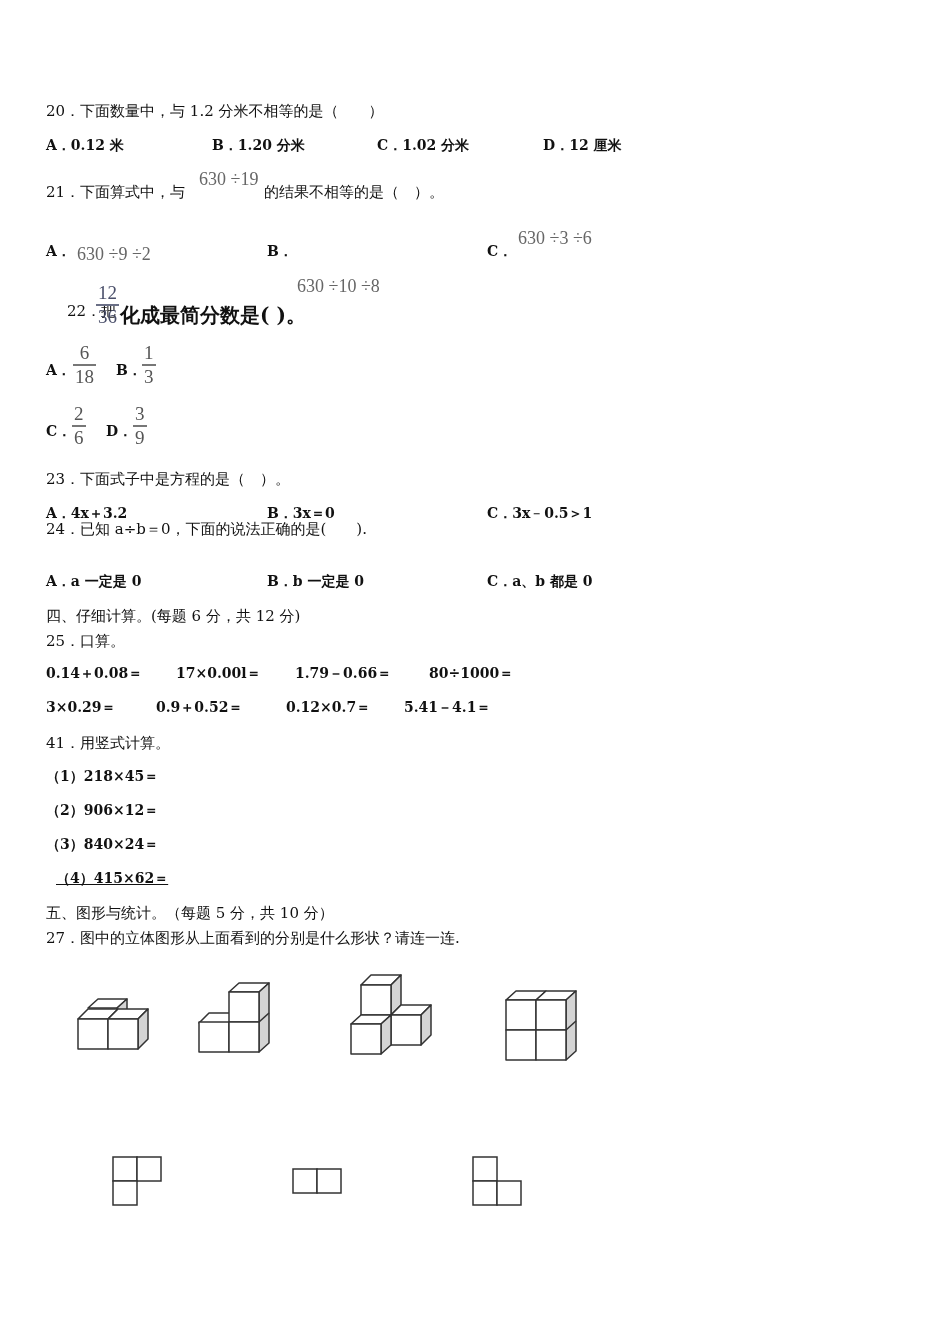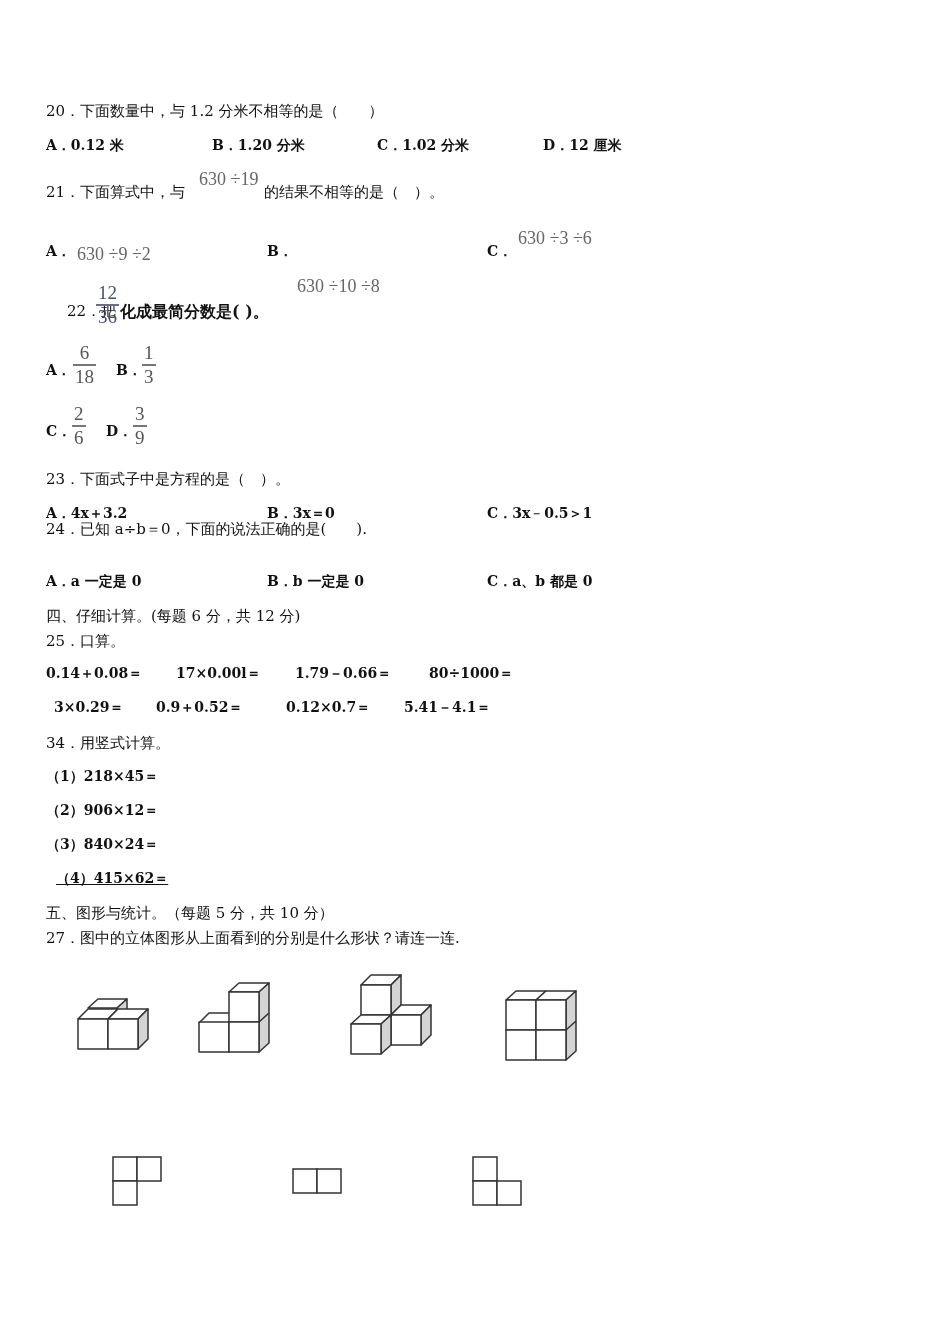--- a/index.html
+++ b/index.html
@@ -38,21 +38,21 @@
 <div class="abs formula" style="left:518px; top:228px;">630 ÷3 ÷6</div>
 
 <div class="abs q" style="left:46px; top:302px;margin-left:21px;">22．把</div>
 <div class="abs" style="left:96px; top:283px;">
   <span class="frac q22">
     <span class="num">12</span>
     <span class="bar"></span>
     <span class="num">36</span>
   </span>
 </div>
-<div class="abs q" style="left:120px; top:302px; font-size:16px; font-weight:bold;">化成最简分数是(  )。</div>
+<div class="abs q" style="left:120px; top:302px; font-size:20px; font-weight:bold;">化成最简分数是(  )。</div>
 
 <div class="abs opt" style="left:46px; top:362px;">A．</div>
 <div class="abs" style="left:73px; top:343px;">
   <span class="frac">
       <span class="num">6</span>
       <span class="bar"></span>
       <span class="num">18</span>
     </span>
 </div>
 <div class="abs opt" style="left:116px; top:362px;">B．</div>
@@ -92,26 +92,26 @@
 <div class="abs opt" style="left:487px; top:573px;text-align:right;">C．a、b 都是 0</div>
 
 <div class="abs q" style="left:46px; top:607px;">四、仔细计算。(每题 6 分，共 12 分)</div>
 <div class="abs q" style="left:46px; top:632px;">25．口算。</div>
 
 <div class="abs opt" style="left:46px; top:665px;text-align:center;">0.14＋0.08＝</div>
 <div class="abs opt" style="left:176px; top:665px;">17×0.00l＝</div>
 <div class="abs opt" style="left:295px; top:665px;">1.79－0.66＝</div>
 <div class="abs opt" style="left:429px; top:665px;">80÷1000＝</div>
 
-<div class="abs opt" style="left:46px; top:699px;margin-left:8px;">3×0.29＝</div>
+<div class="abs opt" style="left:46px; top:699px;">3×0.29＝</div>
 <div class="abs opt" style="left:156px; top:699px;">0.9＋0.52＝</div>
 <div class="abs opt" style="left:286px; top:699px;">0.12×0.7＝</div>
 <div class="abs opt" style="left:404px; top:699px;">5.41－4.1＝</div>
 
-<div class="abs q" style="left:46px; top:734px;">34．用竖式计算。</div>
+<div class="abs q" style="left:46px; top:734px;">41．用竖式计算。</div>
 <div class="abs opt" style="left:46px; top:768px;">（1）218×45＝</div>
 <div class="abs opt" style="left:46px; top:802px;">（2）906×12＝</div>
 <div class="abs opt" style="left:46px; top:836px;">（3）840×24＝</div>
 <div class="abs opt" style="left:56px; top:870px;text-decoration:underline;">（4）415×62＝</div>
 
 <div class="abs q" style="left:46px; top:904px;">五、图形与统计。（每题 5 分，共 10 分）</div>
 <div class="abs q" style="left:46px; top:929px;">27．图中的立体图形从上面看到的分别是什么形状？请连一连.</div>
 
 <svg style="left:0; top:0;" width="950" height="1344">
   <g stroke="#333" stroke-width="1.5" stroke-linejoin="round">

